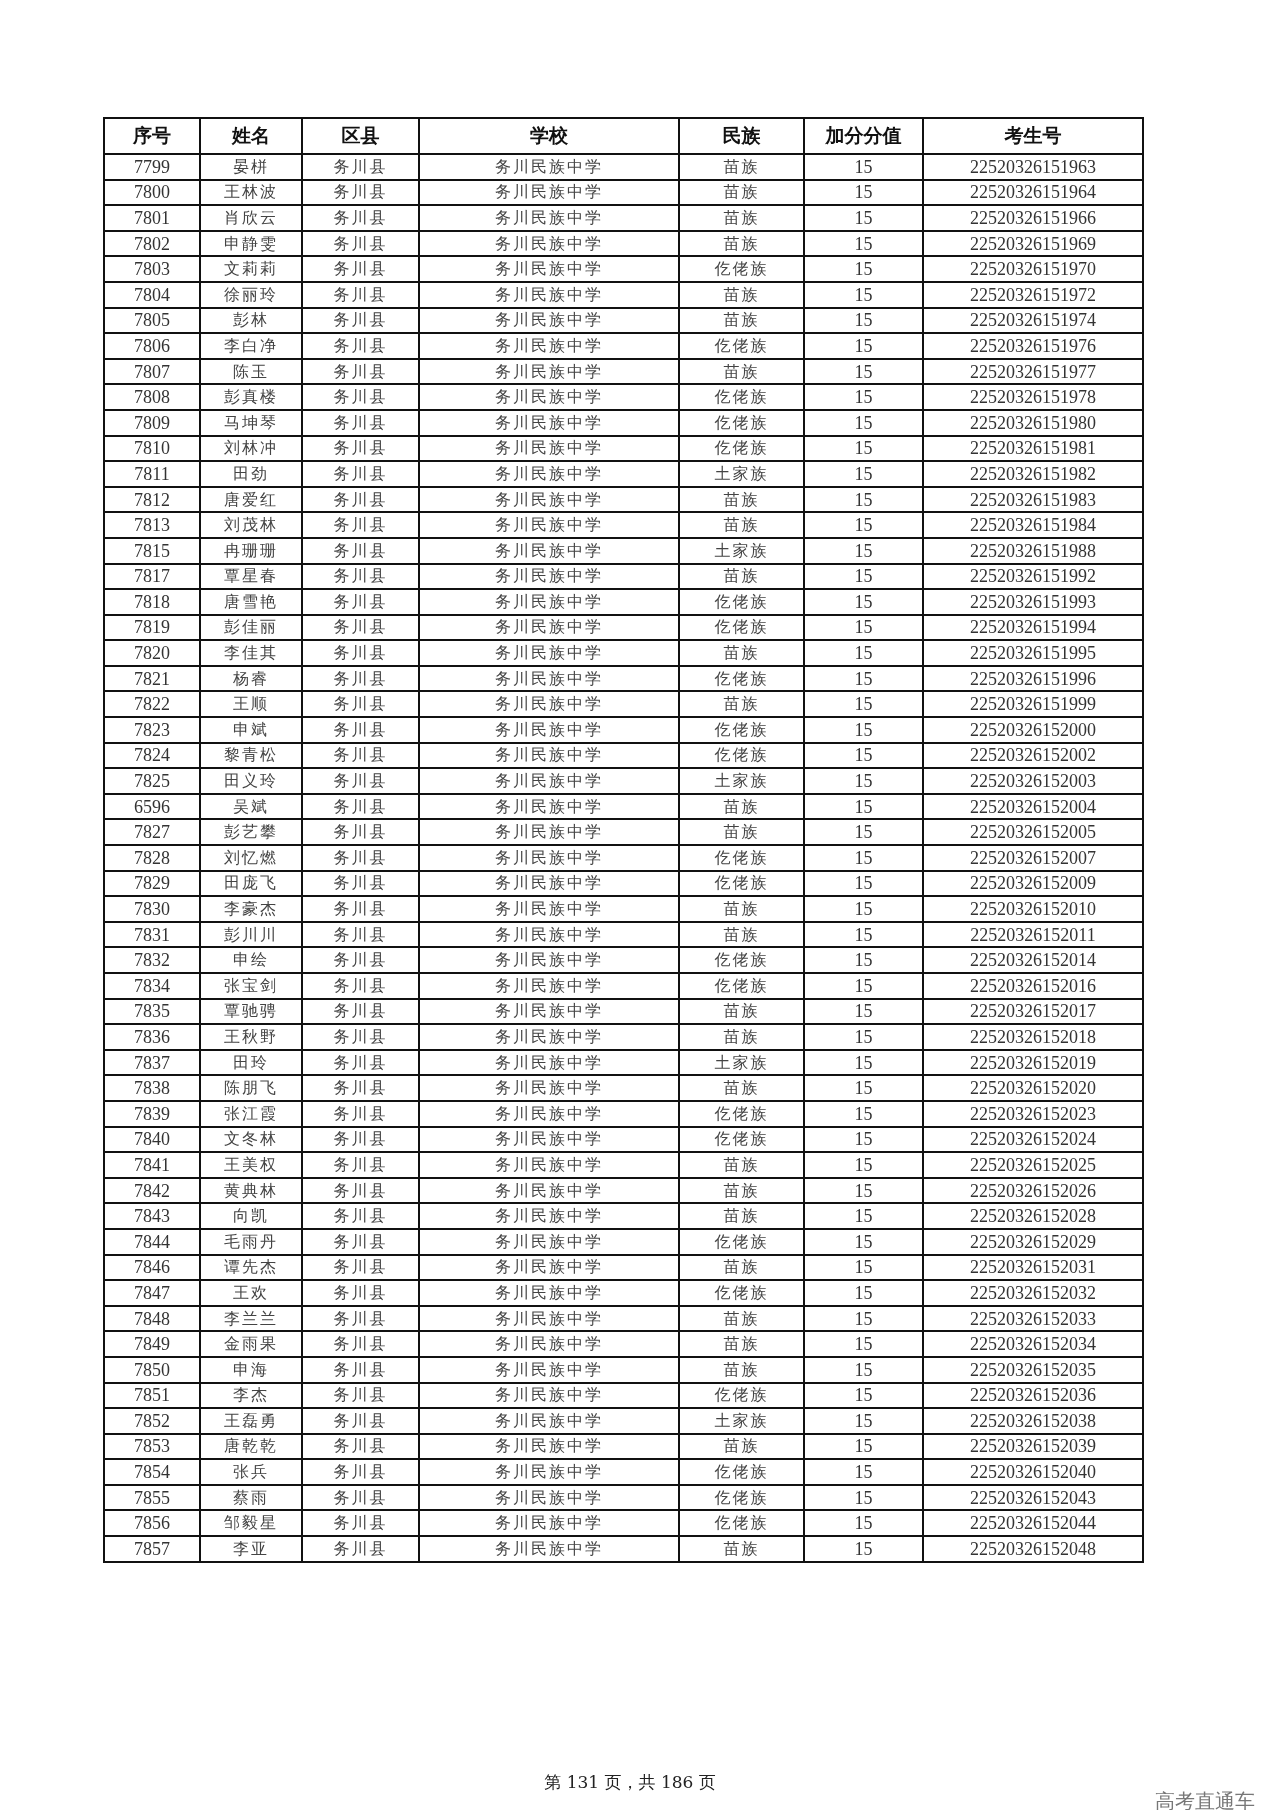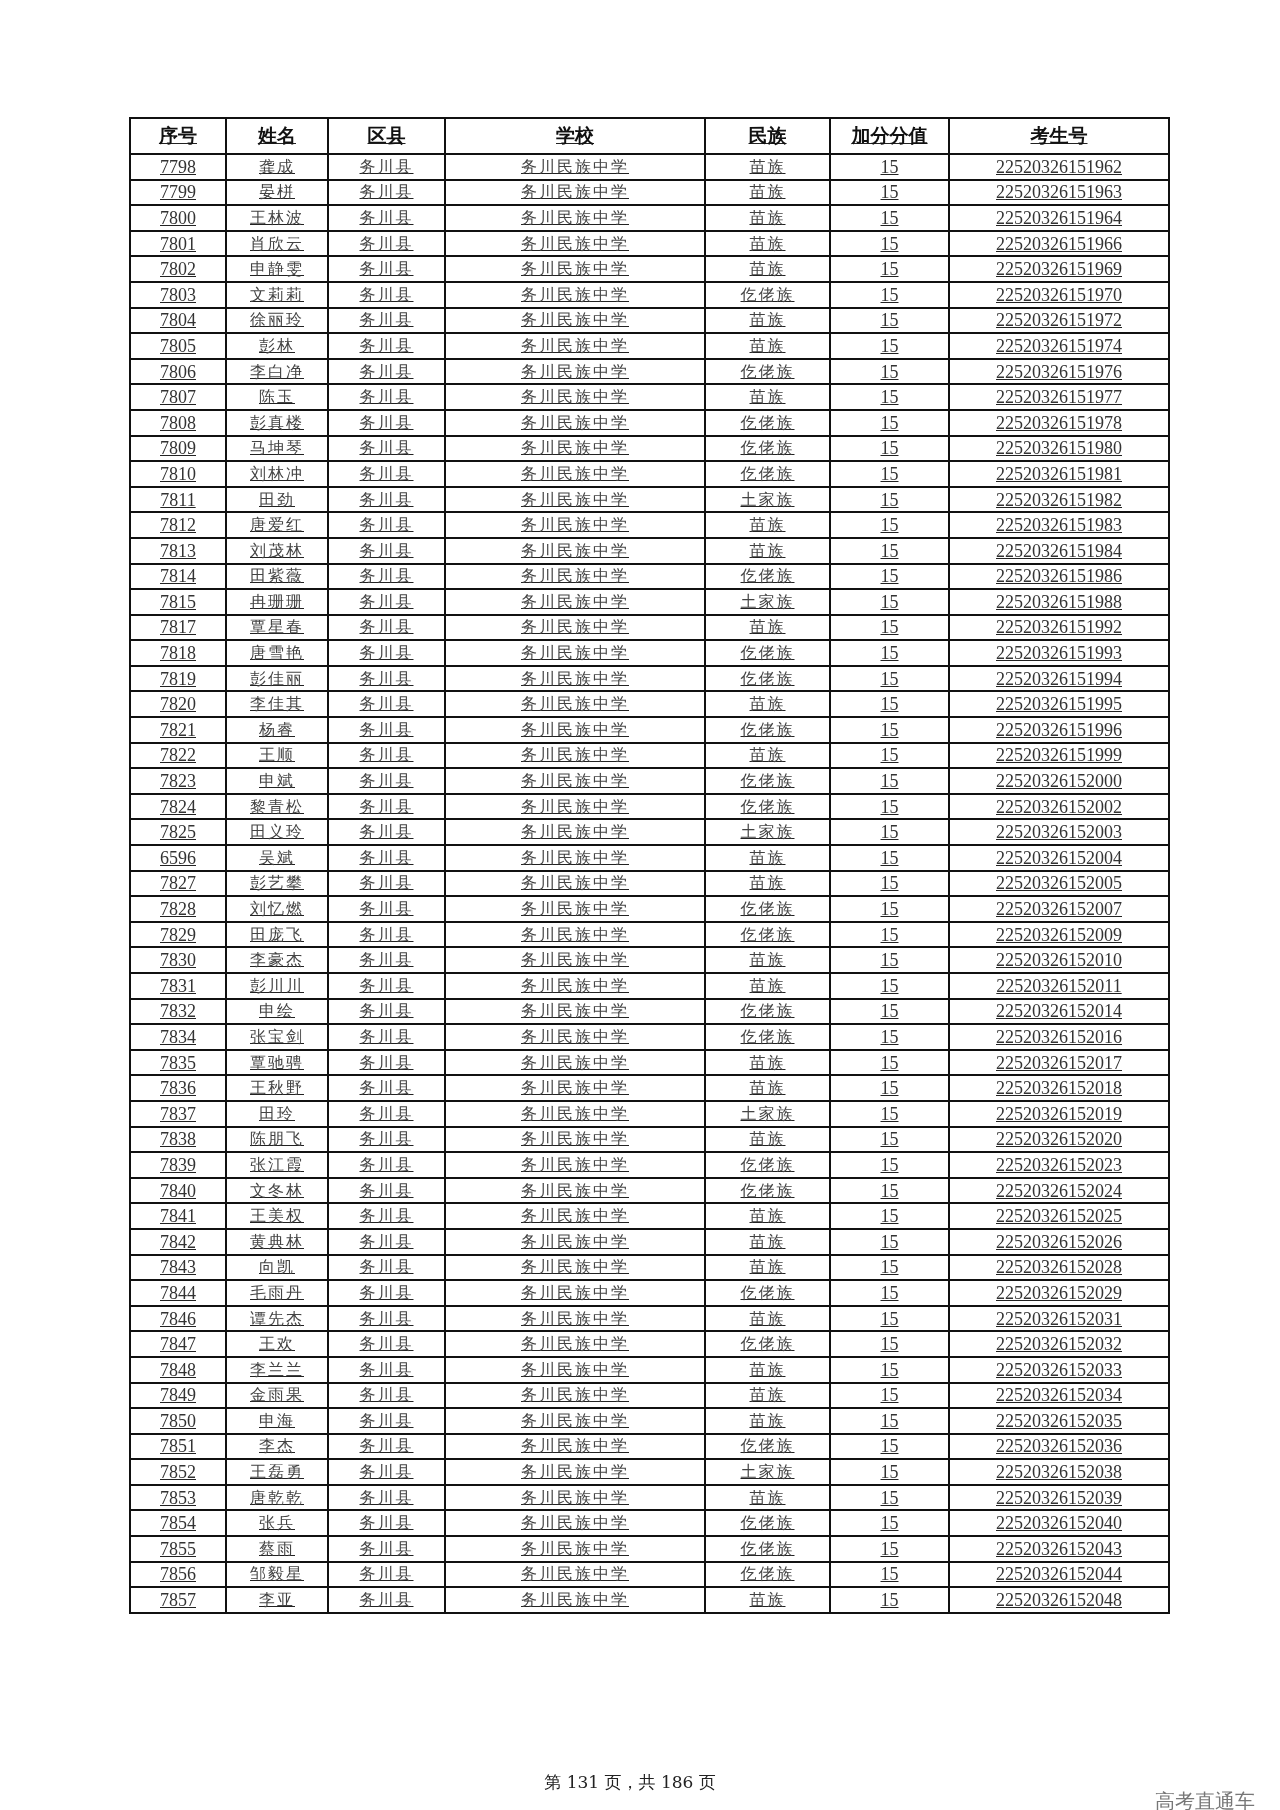--- a/index.html
+++ b/index.html
@@ -1,19 +1,19 @@
 <!DOCTYPE html>
 <html><head>
 <meta charset="utf-8">
 <style>
   html, body { margin: 0; padding: 0; background: #ffffff; }
   body { width: 1280px; height: 1810px; position: relative; overflow: hidden;
          font-family: "DejaVu Serif", "Liberation Serif", serif; color: #222; }
-  .sheet { position: absolute; left: 129px; top: 117px; width: 1039px;
-           border-collapse: collapse; table-layout: fixed; text-decoration: underline; }
+  .sheet { position: absolute; left: 103px; top: 117px; width: 1039px;
+           border-collapse: collapse; table-layout: fixed; }
   .sheet th, .sheet td { border: 2px solid #111; text-align: center; padding: 0;
            white-space: nowrap; overflow: hidden; }
   .sheet th { height: 34px; font-family: "DejaVu Sans", sans-serif; font-weight: bold;
               font-size: 19px; color: #111; }
   .sheet td { height: 23.6px; font-size: 17px; line-height: 22px; color: #333; }
   .sheet td.num, .sheet td.id, .sheet td.score { font-family: "Liberation Serif", serif; font-size: 18px; }
   .sheet td.cjk { font-family: "DejaVu Sans", sans-serif; font-size: 16px; letter-spacing: 2px; color: #444; }
   .footer { position: absolute; left: 0; width: 1280px; top: 1740px; text-align: center;
             font-size: 17px; color: #222; font-family: "DejaVu Serif", serif; }
   .footer .inner { display: inline-block; margin-left: -20px; margin-top: 31px; }
@@ -39,29 +39,20 @@
       <th>姓名</th>
       <th>区县</th>
       <th>学校</th>
       <th>民族</th>
       <th>加分分值</th>
       <th>考生号</th>
     </tr>
   </thead>
   <tbody id="tbody">
       <tr>
-        <td class="num">7798</td>
-        <td class="cjk">龚成</td>
-        <td class="cjk">务川县</td>
-        <td class="cjk">务川民族中学</td>
-        <td class="cjk">苗族</td>
-        <td class="score">15</td>
-        <td class="id">22520326151962</td>
-      </tr>
-      <tr>
         <td class="num">7799</td>
         <td class="cjk">晏栟</td>
         <td class="cjk">务川县</td>
         <td class="cjk">务川民族中学</td>
         <td class="cjk">苗族</td>
         <td class="score">15</td>
         <td class="id">22520326151963</td>
       </tr>
       <tr>
         <td class="num">7800</td>
@@ -181,29 +172,20 @@
         <td class="id">22520326151983</td>
       </tr>
       <tr>
         <td class="num">7813</td>
         <td class="cjk">刘茂林</td>
         <td class="cjk">务川县</td>
         <td class="cjk">务川民族中学</td>
         <td class="cjk">苗族</td>
         <td class="score">15</td>
         <td class="id">22520326151984</td>
-      </tr>
-      <tr>
-        <td class="num">7814</td>
-        <td class="cjk">田紫薇</td>
-        <td class="cjk">务川县</td>
-        <td class="cjk">务川民族中学</td>
-        <td class="cjk">仡佬族</td>
-        <td class="score">15</td>
-        <td class="id">22520326151986</td>
       </tr>
       <tr>
         <td class="num">7815</td>
         <td class="cjk">冉珊珊</td>
         <td class="cjk">务川县</td>
         <td class="cjk">务川民族中学</td>
         <td class="cjk">土家族</td>
         <td class="score">15</td>
         <td class="id">22520326151988</td>
       </tr>

